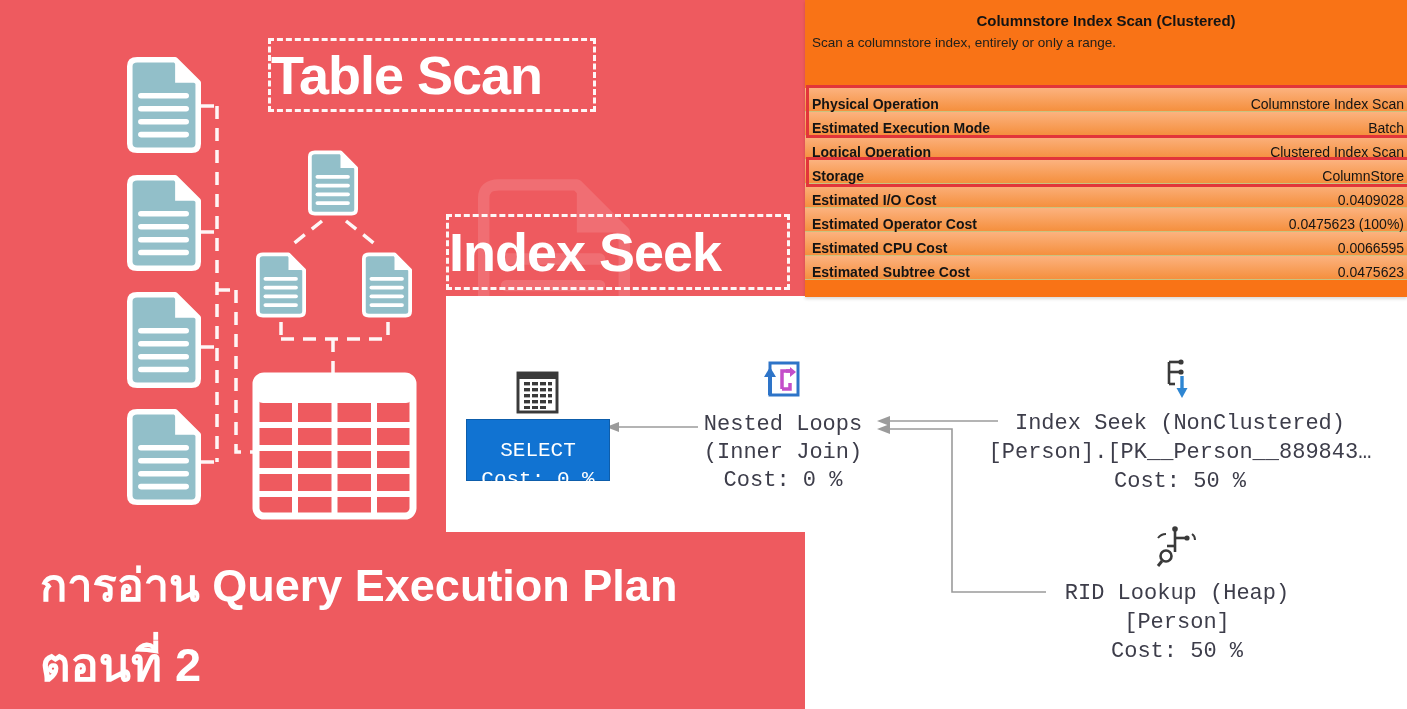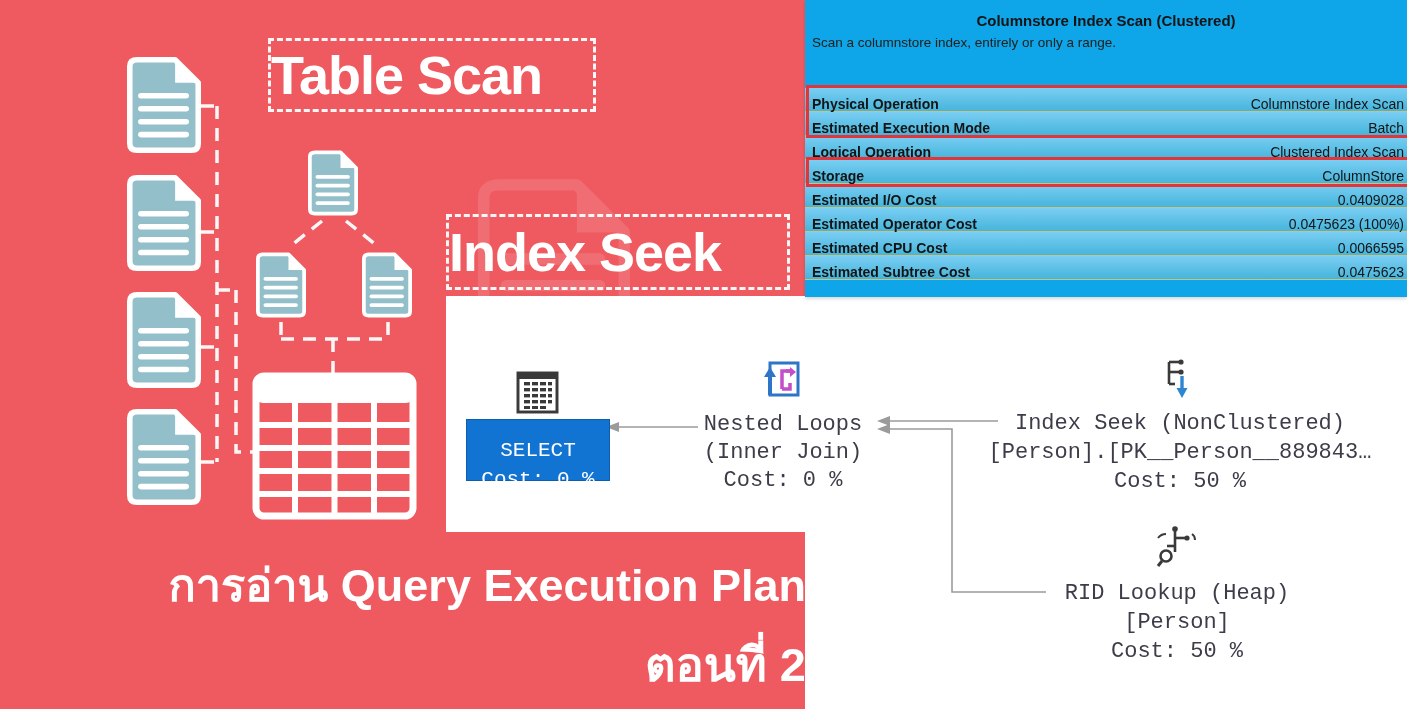--- a/index.html
+++ b/index.html
@@ -12,32 +12,32 @@
   .red-bg{position:absolute; left:0; top:0; width:806px; height:709px; background:#ee5a5f;}
   .left-art{position:absolute; left:0; top:0; width:806px; height:709px;}
   .label-box{
     position:absolute; border:3px dashed rgba(255,255,255,.95);
     display:flex; align-items:center; justify-content:flex-start;
     color:#fff; font-weight:bold; letter-spacing:-1px;
   }
   .label-box .label-text{font-size:54px; line-height:1;}
   .table-scan-box{left:268px; top:38px; width:322px; height:68px;}
   .index-seek-box{left:446px; top:214px; width:338px; height:70px;}
-  .thai-line{position:absolute; left:0; width:806px; text-align:right; color:#fff; font-weight:bold;}
+  .thai-line{position:absolute; left:0; width:806px; text-align:left; color:#fff; font-weight:bold;padding-left:40px;}
   .thai-1{top:549px; font-size:45px;}
   .thai-2{top:627px; font-size:47px;}
 
   
   .white-a{position:absolute; left:446px; top:296px; width:961px; height:236px; background:#fff;}
   .white-b{position:absolute; left:805px; top:297px; width:602px; height:412px; background:#fff;}
 
   
   .tooltip-panel{
     position:absolute; left:805px; top:0; width:602px; height:297px;
-    background:#0ea5e9; color:#141414; overflow:hidden;
+    background:#f97316; color:#141414; overflow:hidden;
     box-shadow:0 2px 3px rgba(0,0,0,.15);
   }
   .t-title{ text-align:center; font-weight:bold; font-size:15px; padding-top:12px; }
   .t-sub{ font-size:13.5px; padding:6px 6px 0 7px; color:#20201c; }
   .t-rows{ position:absolute; top:88px; left:0; right:0; }
   .trow{
     height:24px; box-sizing:border-box;
     display:flex; justify-content:space-between; align-items:center;
     padding:8px 3px 0 7px; border-bottom:1px solid #c9c37f; font-size:14px;
     background:linear-gradient(180deg, rgba(255,255,255,.45), rgba(233,228,180,.25));

